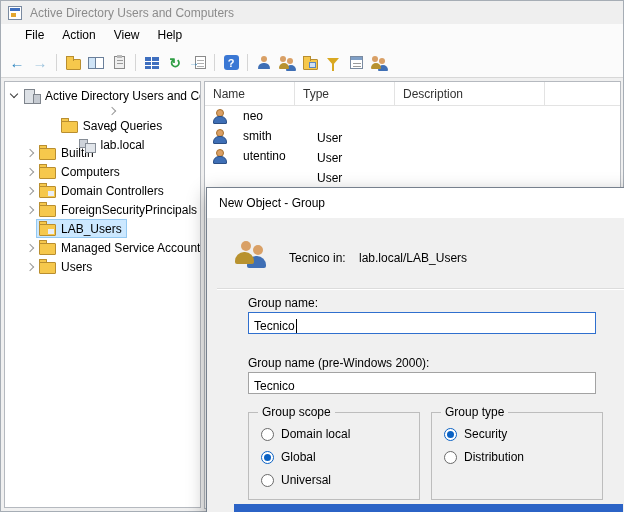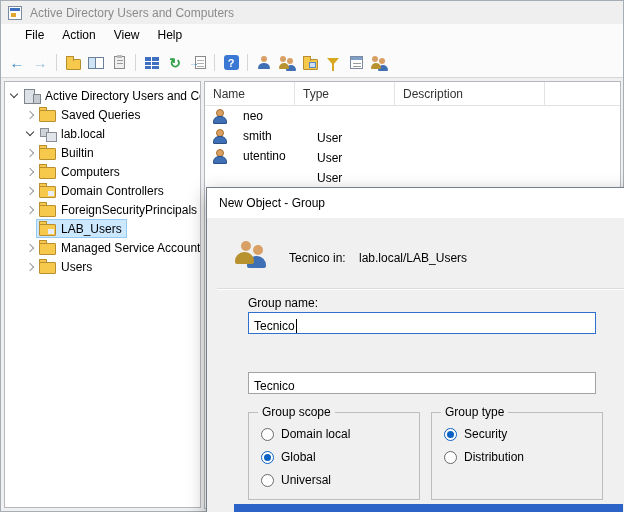--- a/index.html
+++ b/index.html
@@ -48,21 +48,21 @@
   .m-person { width:12px; height:14px; position:relative; }
   .m-person::before { content:""; position:absolute; left:3px; top:0; width:6px; height:6px; border-radius:50%; background:#d9a066; }
   .m-person::after { content:""; position:absolute; left:0; top:7px; width:12px; height:6px; border-radius:6px 6px 1px 1px; background:#3f6fb5; }
   .m-group2 { width:17px; height:14px; position:relative; }
   .m-group2::before { content:""; position:absolute; left:1px; top:0; width:6px; height:6px; border-radius:50%; background:#d9a066; box-shadow:7px 2px 0 #d9a066; }
   .m-group2::after { content:""; position:absolute; left:0; top:7px; width:10px; height:6px; border-radius:5px 5px 1px 1px; background:#b8922f; box-shadow:7px 2px 0 #3f6fb5; }
 
   
   .tree { position:absolute; left:3px; top:80px; width:197px; bottom:3px; background:#fff; border:1px solid #b5b9bf; overflow:hidden; padding-top:4px; }
   .trow { height:19px; display:flex; align-items:center; white-space:nowrap; }
-  .trow.l0 { padding-left:4px; } .trow.l1 { padding-left:20px; } .trow.l2 { padding-left:20px; }
+  .trow.l0 { padding-left:4px; } .trow.l1 { padding-left:20px;flex-direction:column; } .trow.l2 { padding-left:20px; }
   .chev { width:12px; height:12px; position:relative; flex:0 0 12px; }
   .chev::before { content:""; position:absolute; top:3px; left:2px; width:5px; height:5px; border-top:1px solid #9a9a9a; border-right:1px solid #9a9a9a; transform:rotate(45deg); }
   .chev.exp::before { border-color:#3a3a3a; transform:rotate(135deg); top:1px; }
   .chev.none::before { display:none; }
   .hl { display:flex; align-items:center; padding:1px 4px 1px 2px; }
   .hl.on { background:#cce8ff; outline:1px solid #94c9f2; }
   .ti { width:17px; height:15px; position:relative; flex:0 0 17px; margin-right:5px; }
   .ti-folder::after { content:""; position:absolute; left:0; top:3px; width:15px; height:10px; background:#f6c84c; border:1px solid #b98e2f; border-radius:1px; }
   .ti-folder::before { content:""; position:absolute; left:0; top:0; width:6px; height:4px; background:#f6c84c; border:1px solid #b98e2f; border-bottom:none; border-radius:1px 1px 0 0; }
   .ti-ou::after { content:""; position:absolute; left:0; top:3px; width:15px; height:10px; border:1px solid #b98e2f; border-radius:1px;
@@ -295,20 +295,21 @@
     <span class="create-in-label">Tecnico in:</span>
     <span class="create-in-value">lab.local/LAB_Users</span>
     <div class="dlg-sep"></div>
 
     <span class="fld-label1">Group name:</span>
     <div class="tinput i1">
       <span>Tecnico</span>
         <span class="caret"></span>
     </div>
 
+    <span class="fld-label2">Group name (pre-Windows 2000):</span>
     <div class="tinput i2">
       <span>Tecnico</span>
     </div>
 
     <div class="gbox scope">
       <span class="gbox-legend">Group scope</span>
       <div class="opt r1">
         <span class="radio"></span>
         <span>Domain local</span>
       </div>

